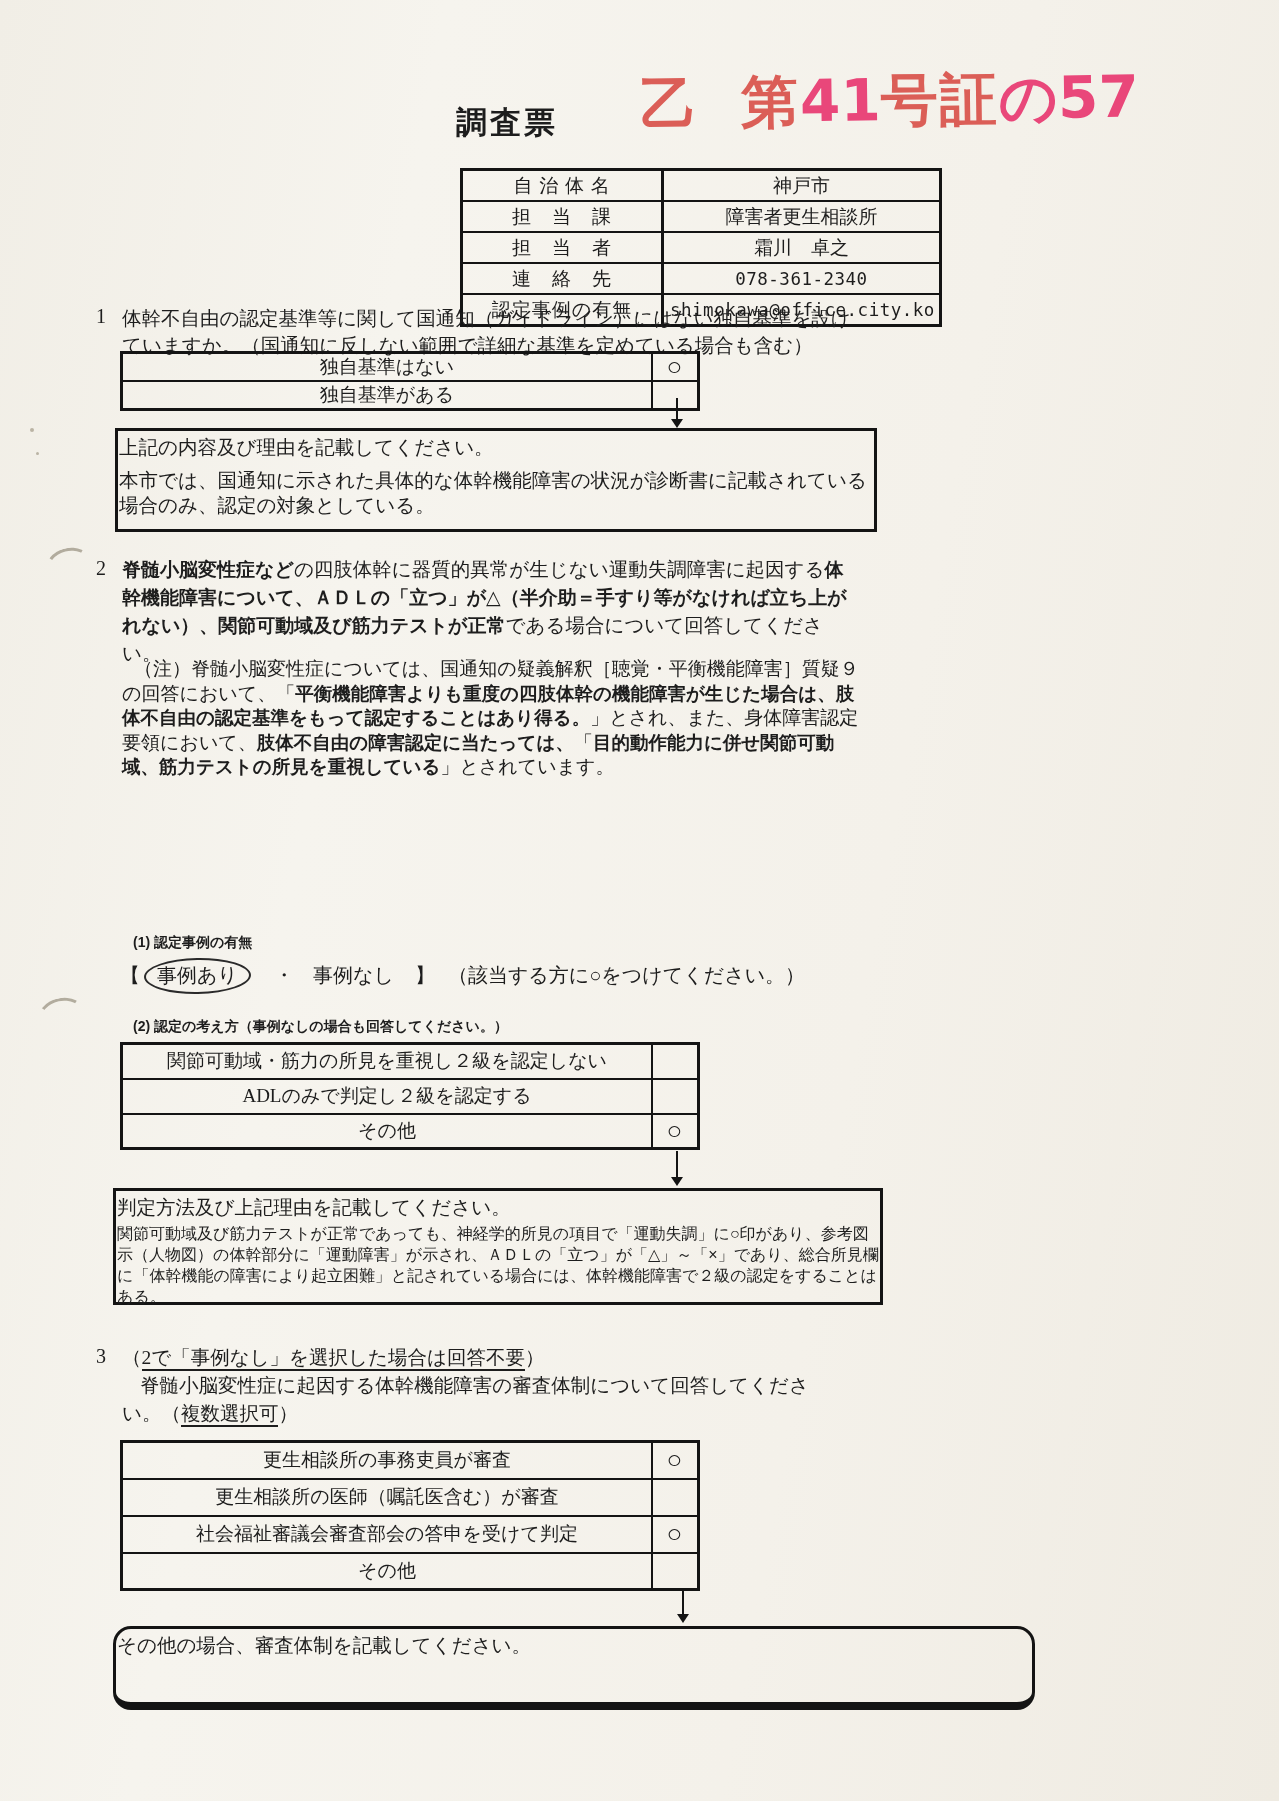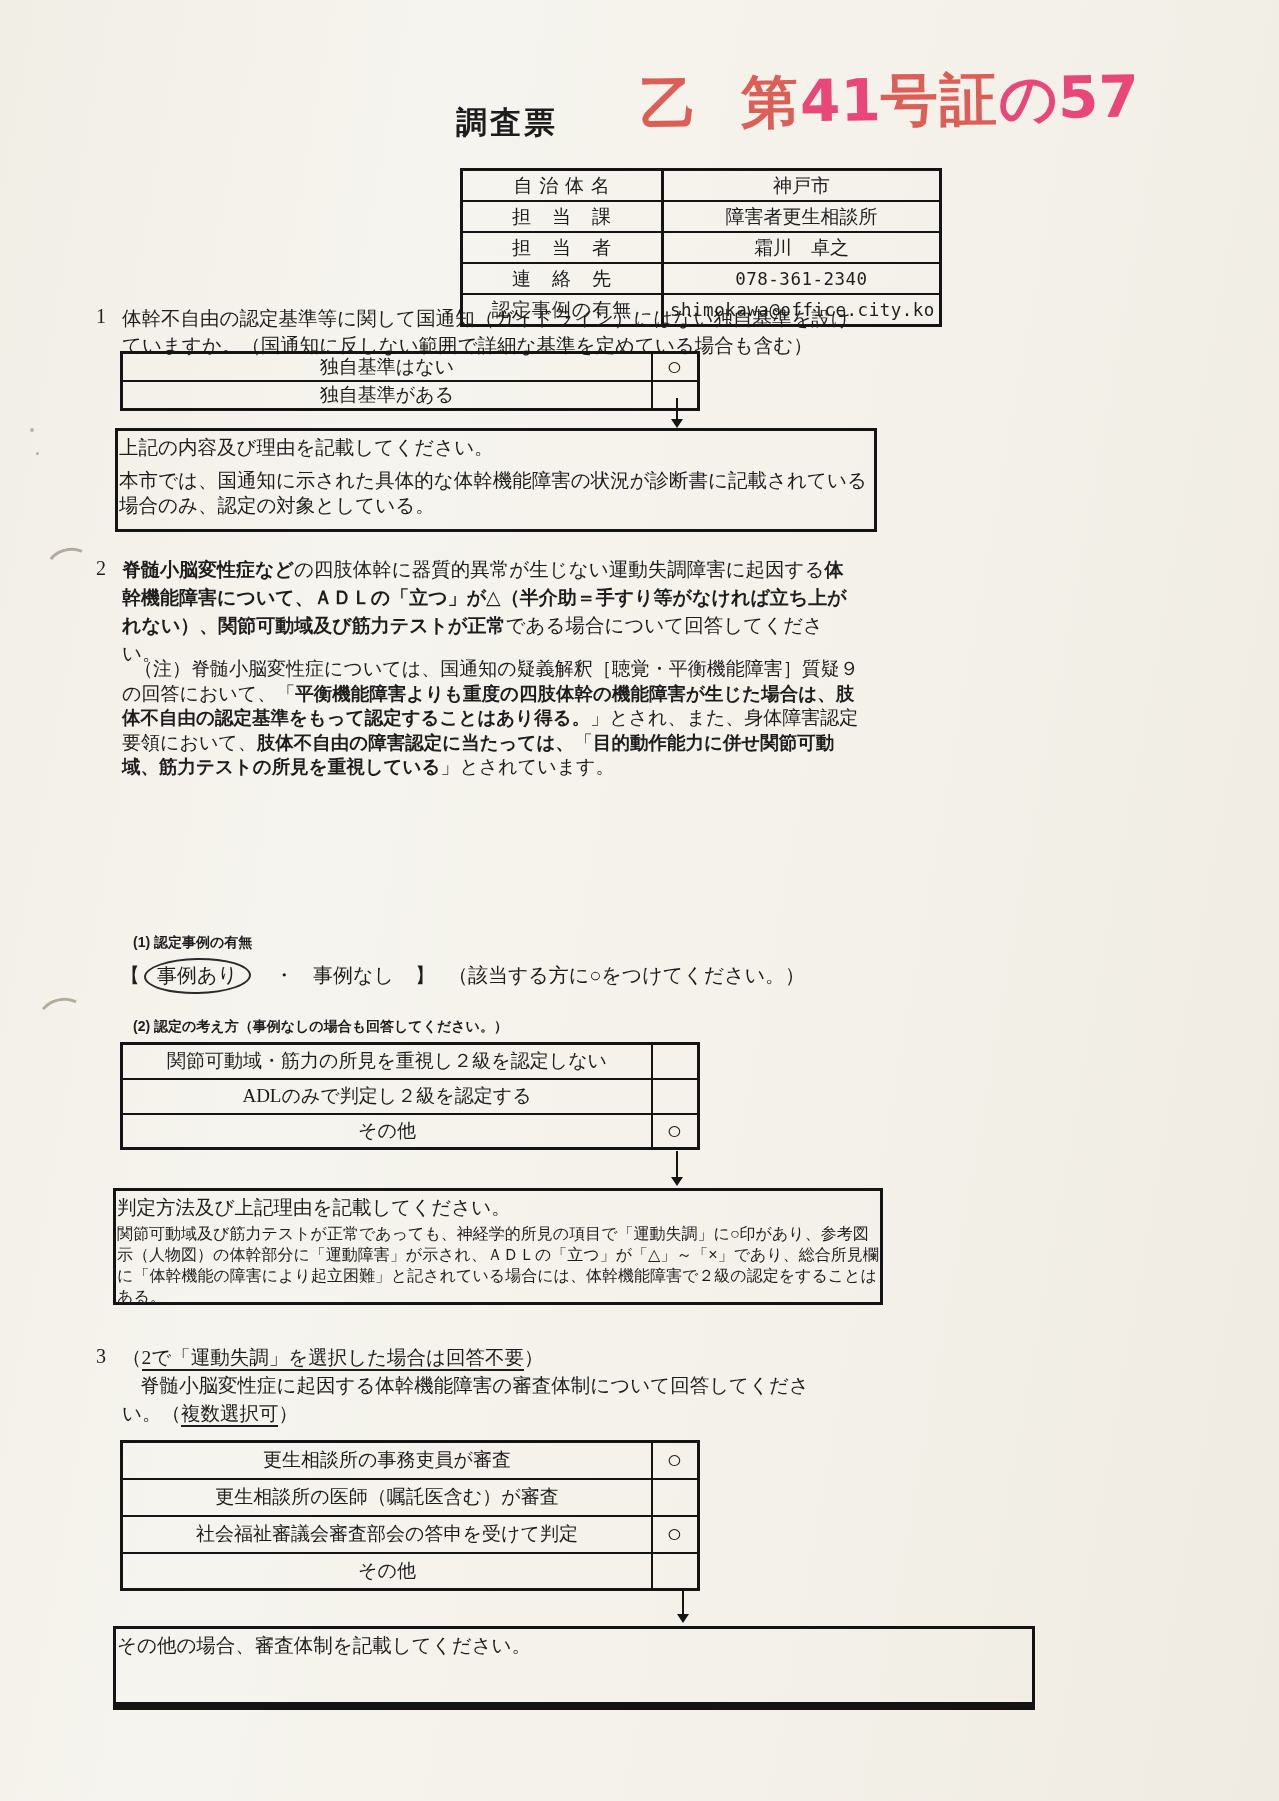--- a/index.html
+++ b/index.html
@@ -168,21 +168,21 @@
       <div class="head"></div>
   </div>
 
   <div class="abs cbox small-body" style="left:113px;top:1188px;width:770px;height:117px;">
     <div class="cb-title">判定方法及び上記理由を記載してください。</div>
     <div class="cb-body">関節可動域及び筋力テストが正常であっても、神経学的所見の項目で「運動失調」に○印があり、参考図示（人物図）の体幹部分に「運動障害」が示され、ＡＤＬの「立つ」が「△」～「×」であり、総合所見欄に「体幹機能の障害により起立困難」と記されている場合には、体幹機能障害で２級の認定をすることはある。</div>
   </div>
 
   <div class="abs qnum" style="left:96px;top:1345px;">3</div>
   <div class="abs qtext" style="left:122px;top:1344px;">
-    <span>（</span><span class="ul">2で「運動失調」を選択した場合は回答不要</span><span>）</span>
+    <span>（</span><span class="ul">2で「事例なし」を選択した場合は回答不要</span><span>）</span>
   </div>
   <div class="abs qtext" style="left:122px;top:1372px;width:700px;text-indent:18px;line-height:28px;">
     <span>脊髄小脳変性症に起因する体幹機能障害の審査体制について回答してください。（</span><span class="ul">複数選択可</span><span>）</span>
   </div>
 
   <table class="abs opt-table" style="left:120px;top:1440px;">
     <tbody>
         <tr style="height:37px;">
       <td>更生相談所の事務吏員が審査</td>
       <td class="ans"><span class="mark">○</span></td>
@@ -200,21 +200,21 @@
       <td class="ans"><span class="mark"></span></td>
     </tr>
   </tbody>
     </table>
 
   <div class="abs arrow" style="left:676px;top:1590px;">
     <div class="line" style="height:24px;"></div>
       <div class="head"></div>
   </div>
 
-  <div class="abs cbox" style="left:113px;top:1626px;width:922px;height:84px;border-bottom-width:8px;">
+  <div class="abs cbox" style="left:113px;top:1626px;width:922px;height:84px;border-bottom-width:8px;border-radius:18px;">
     <div class="cb-title">その他の場合、審査体制を記載してください。</div>
     <div class="cb-body"></div>
   </div>
 
   <div class="abs arc" style="left:46px;top:548px;width:40px;height:30px;transform:rotate(-14deg);"></div>
   <div class="abs arc" style="left:38px;top:998px;width:42px;height:32px;transform:rotate(-12deg);"></div>
   <div class="abs speck" style="left:30px;top:428px;width:4px;height:4px;"></div>
   <div class="abs speck" style="left:36px;top:452px;width:3px;height:3px;"></div>
 
 </div>

